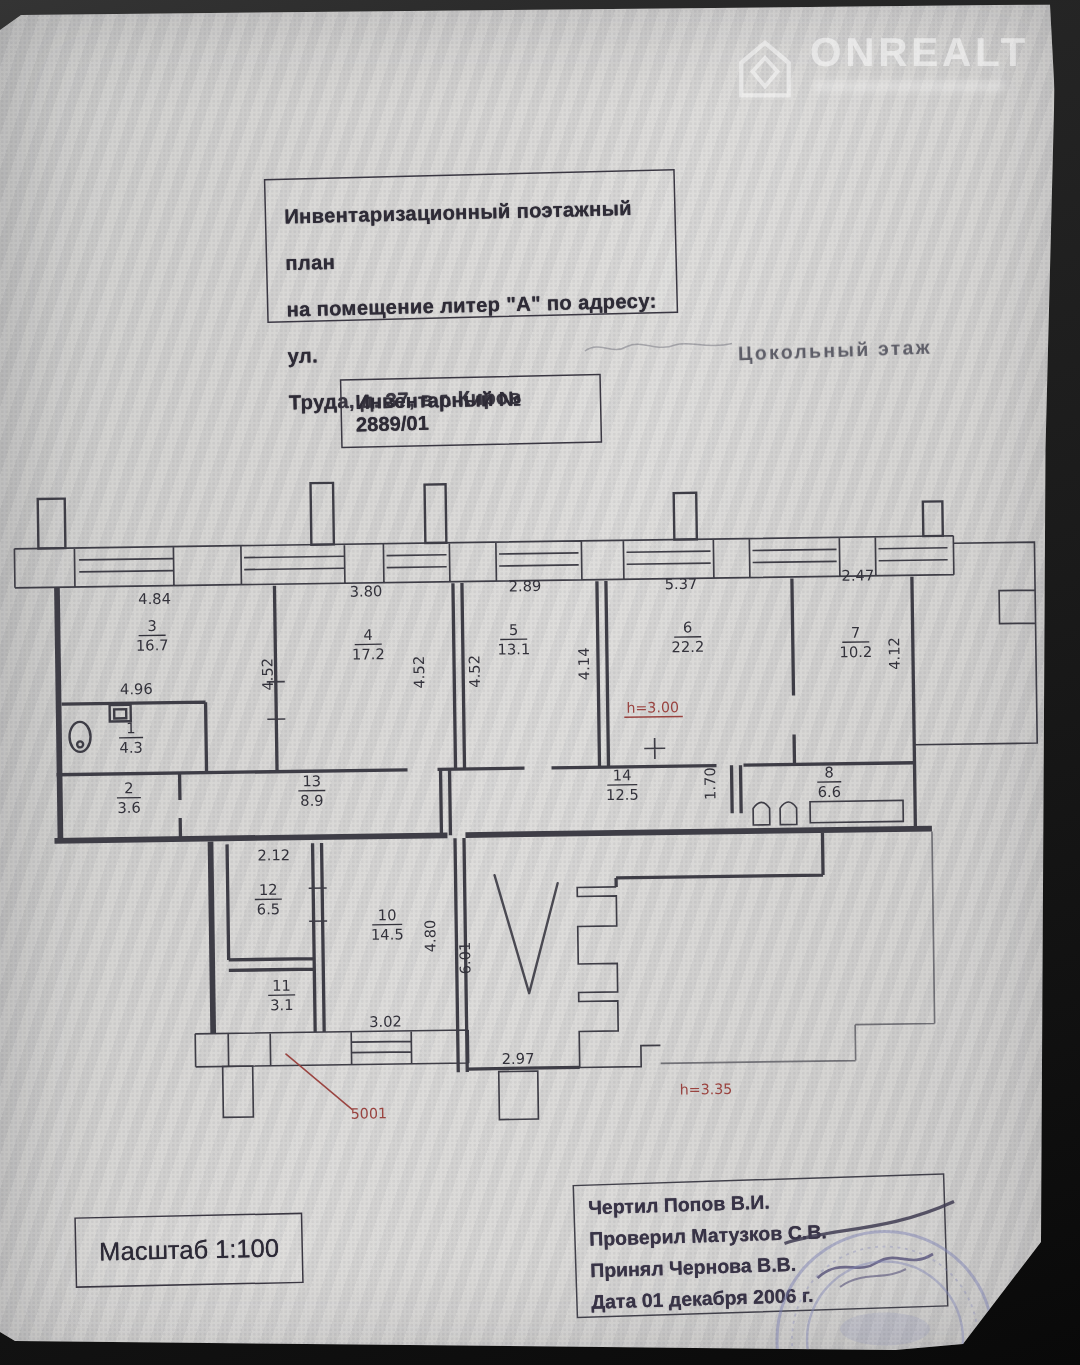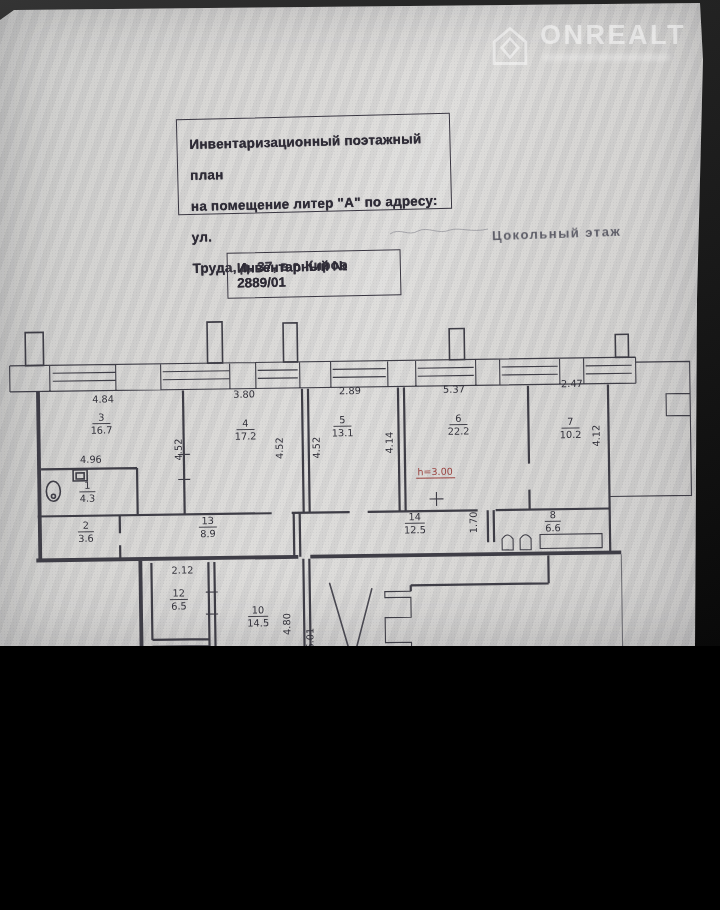--- a/index.html
+++ b/index.html
@@ -1,17 +1,17 @@
 <!DOCTYPE html>
 <html><head>
 <meta charset="utf-8">
 <style>
   html,body{margin:0;padding:0;background:#000;}
   .photo{
-    position:relative;width:720px;height:646px;overflow:hidden;
+    position:relative;width:720px;height:910px;overflow:hidden;
     background:linear-gradient(160deg,#343434 0%,#262626 18%,#1a1a1a 55%,#090909 100%);
     font-family:"Liberation Sans",sans-serif;
   }
   .paper{
     position:absolute;inset:0;
     clip-path:polygon(0px 20px,14px 10px,700px 3px,703px 60px,697px 300px,694px 828px,642px 896px,597px 900px,10px 894px,0px 888px);
     background:linear-gradient(100deg,#ccccca 0%,#d6d5d3 28%,#dad9d7 55%,#d3d2d0 80%,#c6c5c4 100%);
     box-shadow:inset 0 0 70px rgba(30,30,40,.22);
   }
   .paper::before{

